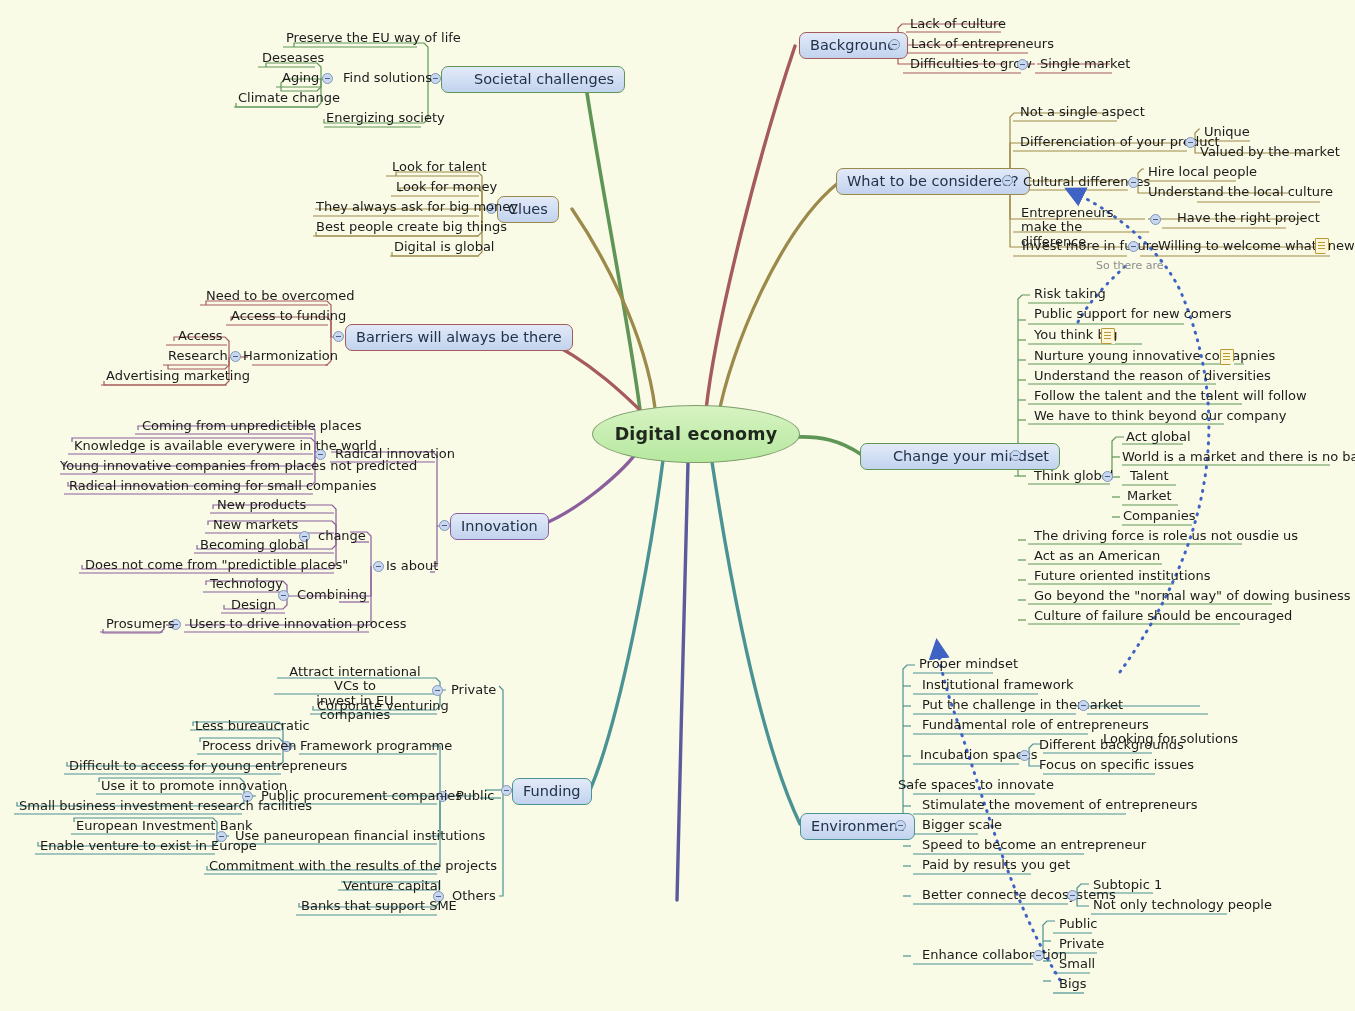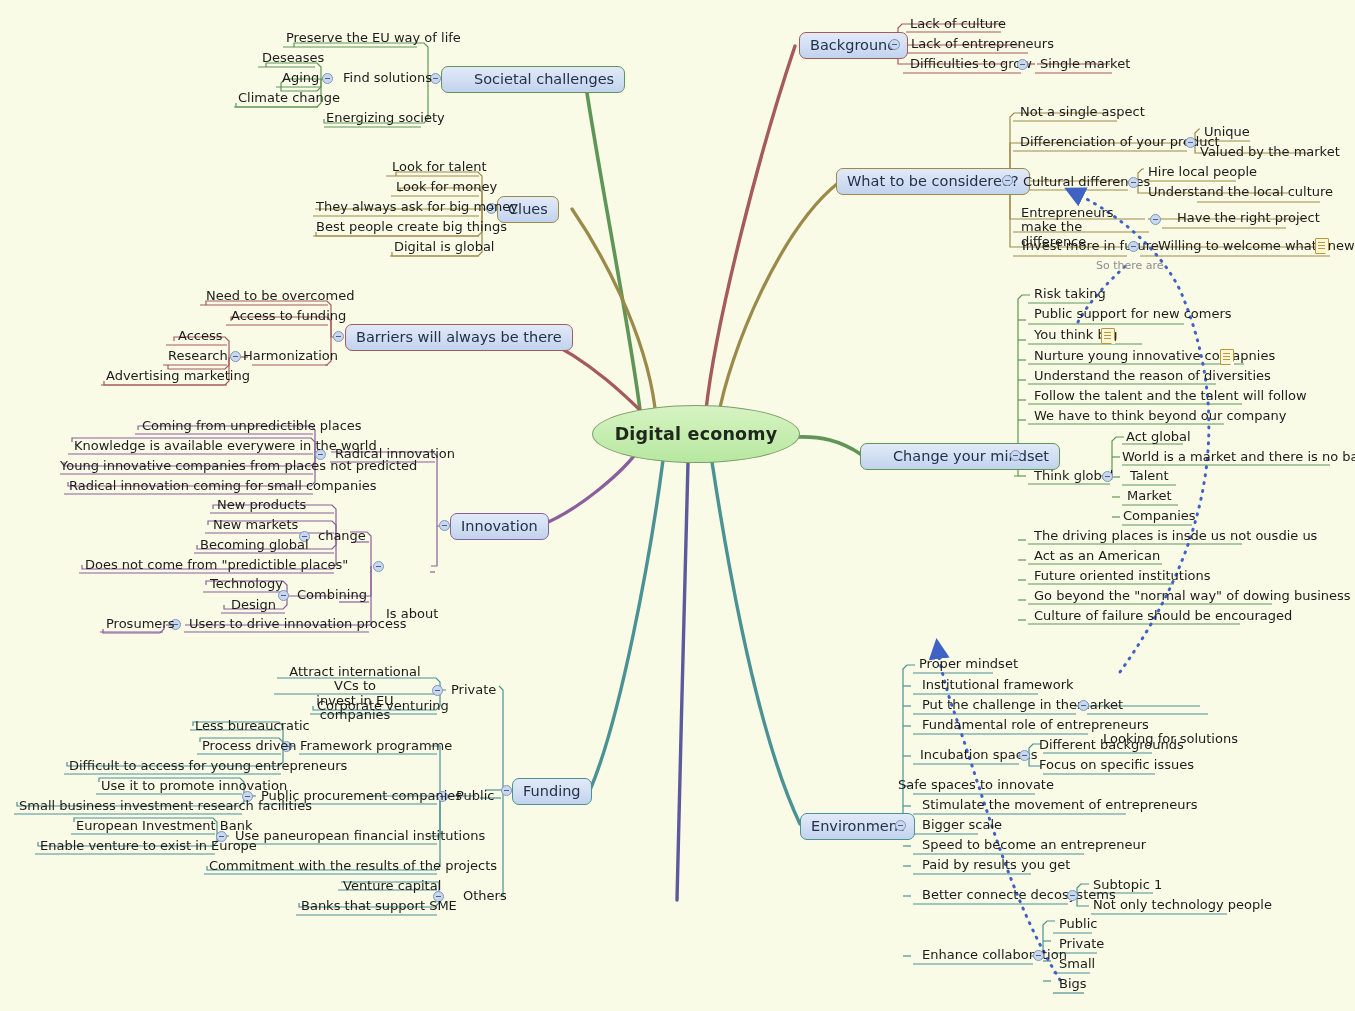--- a/index.html
+++ b/index.html
@@ -428,21 +428,21 @@
     </div>
 <div class="knob" style="left:439px;top:520px;"></div>
 
 <div class="node leaf" style="left:332px;top:447px;"><span>Radical innovation</span></div>
 <div class="knob" style="left:315px;top:449px;"></div>
 <div class="node leaf" style="left:139px;top:419px;"><span>Coming from unpredictible places</span></div>
 <div class="node leaf" style="left:71px;top:439px;"><span>Knowledge is available everywere in the world</span></div>
 <div class="node leaf" style="left:57px;top:459px;"><span>Young innovative companies from places not predicted</span></div>
 <div class="node leaf" style="left:66px;top:479px;"><span>Radical innovation coming for small companies</span></div>
 
-<div class="node leaf" style="left:383px;top:559px;margin-top:48px;"><span>Is about</span></div>
+<div class="node leaf" style="left:383px;top:559px;"><span>Is about</span></div>
 <div class="knob" style="left:373px;top:561px;"></div>
 
 <div class="node leaf" style="left:315px;top:529px;"><span>change</span></div>
 <div class="knob" style="left:299px;top:531px;"></div>
 <div class="node leaf" style="left:214px;top:498px;"><span>New products</span></div>
 <div class="node leaf" style="left:210px;top:518px;"><span>New markets</span></div>
 <div class="node leaf" style="left:197px;top:538px;"><span>Becoming global</span></div>
 <div class="node leaf" style="left:82px;top:558px;"><span>Does not come from "predictible places"</span></div>
 
 <div class="node leaf" style="left:294px;top:588px;"><span>Combining</span></div>
@@ -480,21 +480,21 @@
 <div class="knob" style="left:242px;top:791px;"></div>
 <div class="node leaf" style="left:98px;top:779px;"><span>Use it to promote innovation</span></div>
 <div class="node leaf" style="left:16px;top:799px;"><span>Small business investment research facilities</span></div>
 
 <div class="node leaf" style="left:232px;top:829px;"><span>Use paneuropean financial institutions</span></div>
 <div class="knob" style="left:216px;top:831px;"></div>
 <div class="node leaf" style="left:73px;top:819px;"><span>European Investment Bank</span></div>
 <div class="node leaf" style="left:37px;top:839px;"><span>Enable venture to exist in Europe</span></div>
 <div class="node leaf" style="left:206px;top:859px;"><span>Commitment with the results of the projects</span></div>
 
-<div class="node leaf" style="left:460px;top:889px;text-align:center;"><span>Others</span></div>
+<div class="node leaf" style="left:449px;top:889px;text-align:center;"><span>Others</span></div>
 <div class="knob" style="left:433px;top:891px;"></div>
 <div class="node leaf" style="left:340px;top:879px;"><span>Venture capital</span></div>
 <div class="node leaf" style="left:298px;top:899px;"><span>Banks that support SME</span></div>
 
 <div class="node main r" style="left:799px;top:32px;">
       <span>Background</span>
     </div>
 <div class="knob" style="left:889px;top:39px;"></div>
 <div class="node leaf" style="left:907px;top:17px;"><span>Lack of culture</span></div>
 <div class="node leaf" style="left:908px;top:37px;"><span>Lack of entrepreneurs</span></div>
@@ -545,21 +545,21 @@
 <div class="node leaf" style="left:1031px;top:409px;"><span>We have to think beyond our company</span></div>
 
 <div class="node leaf" style="left:1031px;top:469px;"><span>Think global</span></div>
 <div class="knob" style="left:1102px;top:471px;"></div>
 <div class="node leaf" style="left:1123px;top:430px;"><span>Act global</span></div>
 <div class="node leaf" style="left:1119px;top:450px;"><span>World is a market and there is no barrier</span></div>
 <div class="node leaf" style="left:1127px;top:469px;"><span>Talent</span></div>
 <div class="node leaf" style="left:1124px;top:489px;"><span>Market</span></div>
 <div class="node leaf" style="left:1120px;top:509px;"><span>Companies</span></div>
 
-<div class="node leaf" style="left:1031px;top:529px;"><span>The driving places is insde us not ousdie us</span></div>
+<div class="node leaf" style="left:1031px;top:529px;"><span>The driving force is role us not ousdie us</span></div>
 <div class="node leaf" style="left:1031px;top:549px;"><span>Act as an American</span></div>
 <div class="node leaf" style="left:1031px;top:569px;"><span>Future oriented institutions</span></div>
 <div class="node leaf" style="left:1031px;top:589px;"><span>Go beyond the "normal way" of dowing business</span></div>
 <div class="node leaf" style="left:1031px;top:609px;"><span>Culture of failure should be encouraged</span></div>
 
 <div class="node main t" style="left:800px;top:813px;">
       <span>Environment</span>
     </div>
 <div class="knob" style="left:895px;top:820px;"></div>
 

